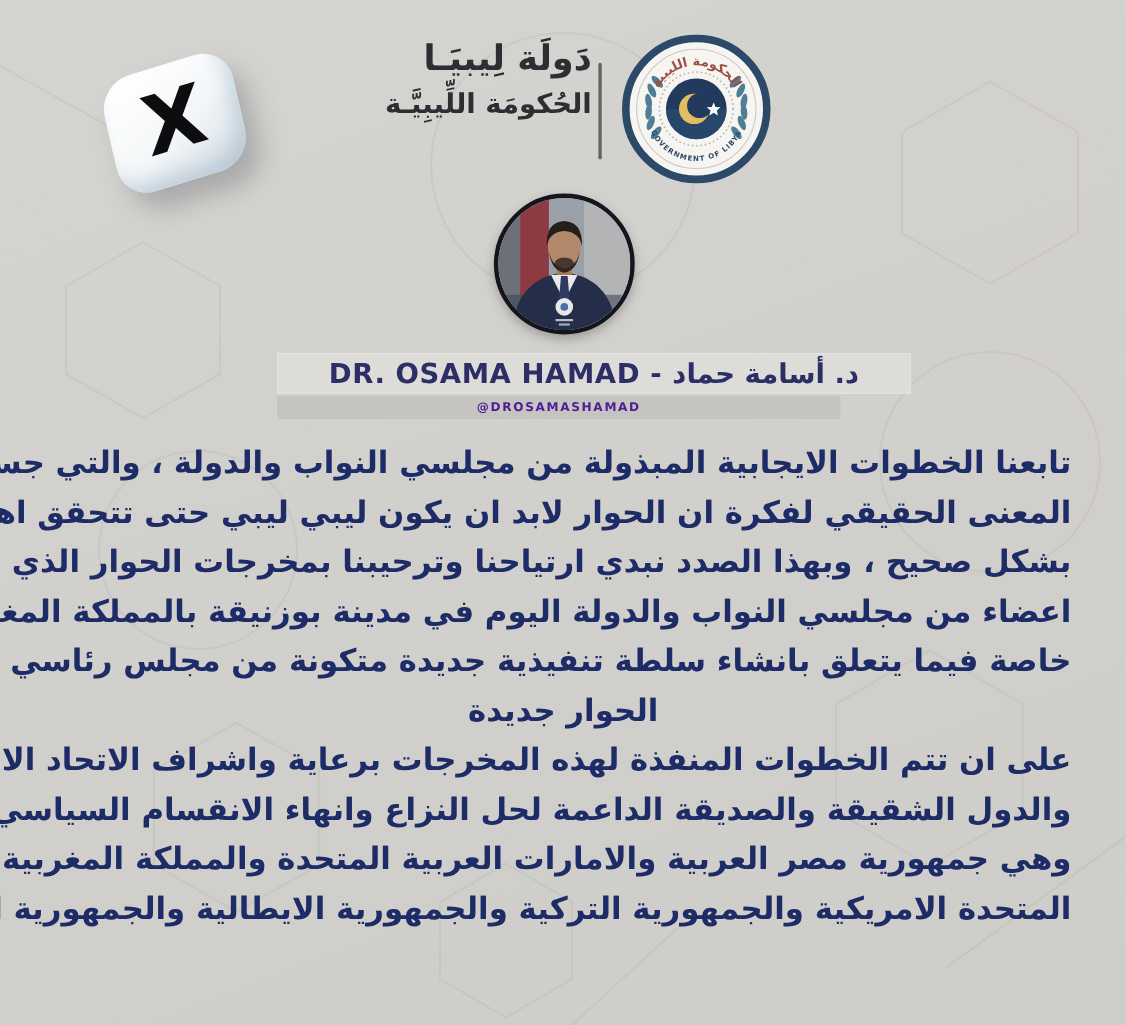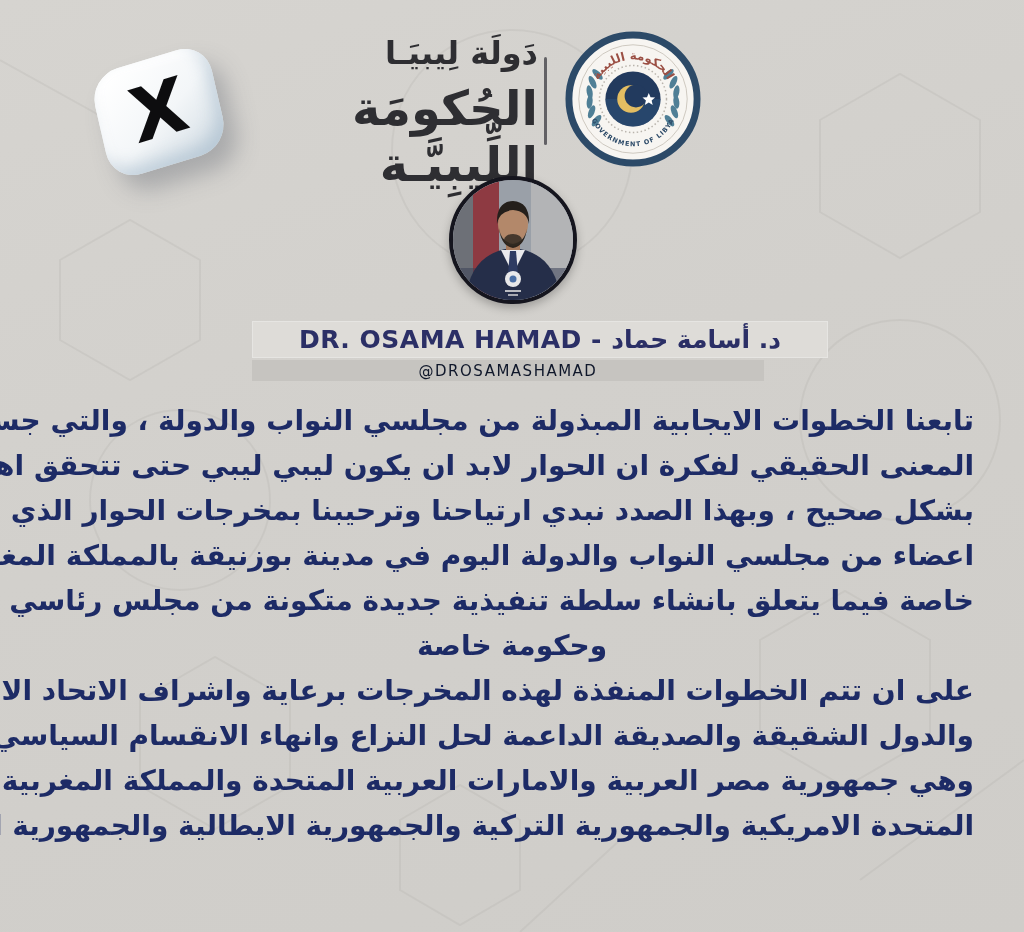--- a/index.html
+++ b/index.html
@@ -29,21 +29,21 @@
     transform:translateY(-2px);
     font-family:"DejaVu Sans","Liberation Sans",sans-serif;
   }
 
   
   .callig{
     position:absolute;right:486px;top:34px;width:240px;
     text-align:right;direction:rtl;color:#2e2e32;
   }
   .callig .l1{font-size:32px;font-weight:700;letter-spacing:1px;padding-left:8px;}
-  .callig .l2{font-size:48px;font-weight:700;margin-top:8px;}
+  .callig .l2{font-size:25px;font-weight:700;margin-top:8px;}
 
   .hdr-divider{
     position:absolute;left:544px;top:57px;width:3px;height:88px;
     background:#4e4e52;opacity:.85;border-radius:2px;
   }
 
   
   .seal{position:absolute;left:564px;top:30px;width:138px;height:138px;}
 
   
@@ -62,21 +62,21 @@
     box-shadow:0 0 0 1px rgba(255,255,255,.25) inset;
   }
   .nameplate .name{
     font-size:25px;font-weight:700;color:#2b2f66;letter-spacing:.5px;white-space:nowrap;
   }
   .handleplate{
     position:absolute;left:252px;top:360px;width:512px;height:21px;
     background:#c6c4c0;display:flex;align-items:center;justify-content:center;
   }
   .handleplate .handle{
-    font-size:15px;font-weight:400;color:#0f172a;letter-spacing:1.5px;white-space:nowrap;
+    font-size:11px;font-weight:700;color:#4c1d95;letter-spacing:1.5px;white-space:nowrap;
   }
 
   
   .statement{
     position:absolute;left:50px;top:398px;width:924px;
     direction:rtl;text-align:center;color:#1d2b66;
   }
   .statement .line{
     font-size:28px;font-weight:700;line-height:45px;white-space:nowrap;
   }
@@ -186,20 +186,20 @@
   <div class="handleplate">
     <span class="handle">@DROSAMASHAMAD</span>
   </div>
 
   <div class="statement">
     <div class="line">تابعنا الخطوات الايجابية المبذولة من مجلسي النواب والدولة ، والتي جسدت</div>
     <div class="line">المعنى الحقيقي لفكرة ان الحوار لابد ان يكون ليبي ليبي حتى تتحقق اهدافه</div>
     <div class="line">بشكل صحيح ، وبهذا الصدد نبدي ارتياحنا وترحيبنا بمخرجات الحوار الذي التئم بين</div>
     <div class="line">اعضاء من مجلسي النواب والدولة اليوم في مدينة بوزنيقة بالمملكة  المغربية</div>
     <div class="line">خاصة فيما يتعلق بانشاء سلطة تنفيذية جديدة متكونة من مجلس رئاسي جديد</div>
-    <div class="line">وحكومة خاصة</div>
+    <div class="line">الحوار جديدة</div>
     <div class="line">على ان تتم الخطوات المنفذة لهذه المخرجات برعاية واشراف الاتحاد الافريقي</div>
     <div class="line">والدول الشقيقة والصديقة الداعمة لحل النزاع وانهاء الانقسام السياسي في ليبيا</div>
     <div class="line">وهي جمهورية مصر العربية والامارات العربية المتحدة والمملكة المغربية والولايات</div>
     <div class="line">المتحدة الامريكية والجمهورية التركية والجمهورية الايطالية والجمهورية الفرنسية</div>
   </div>
 
 </div>
 
 </body></html>

